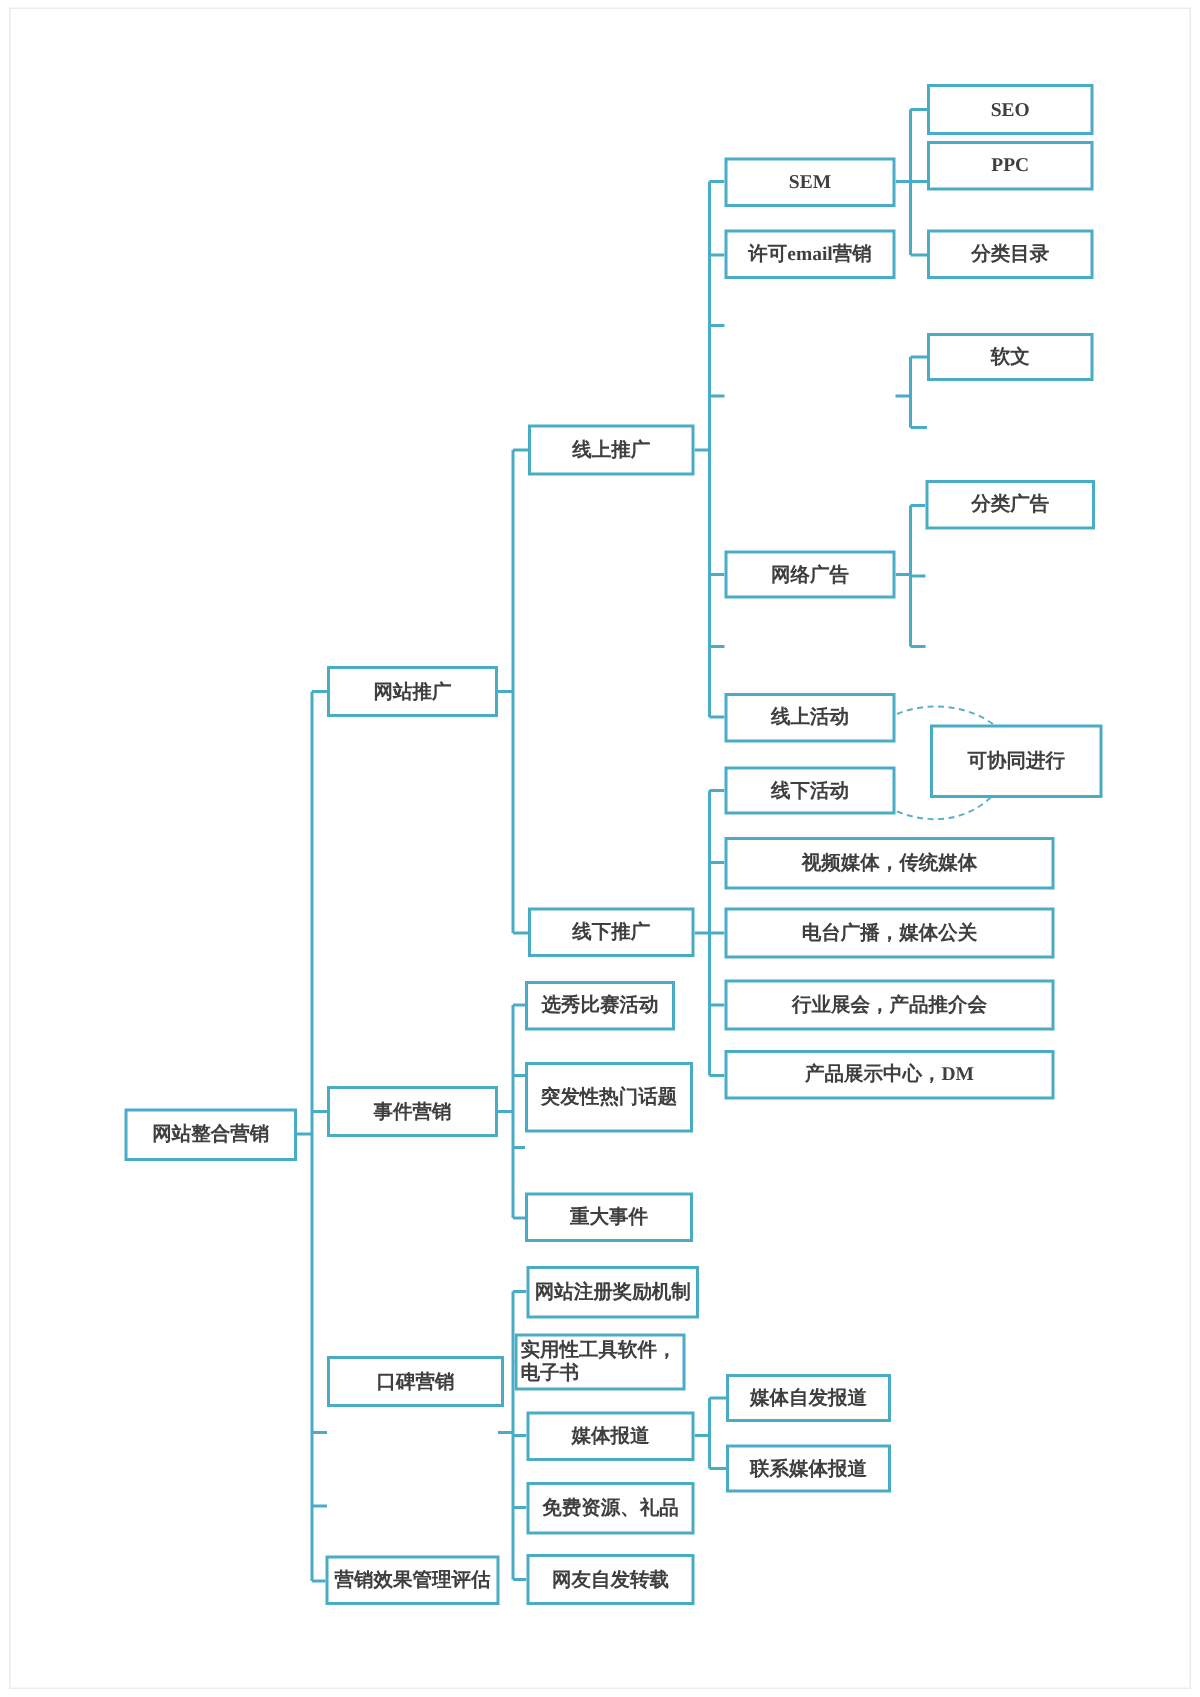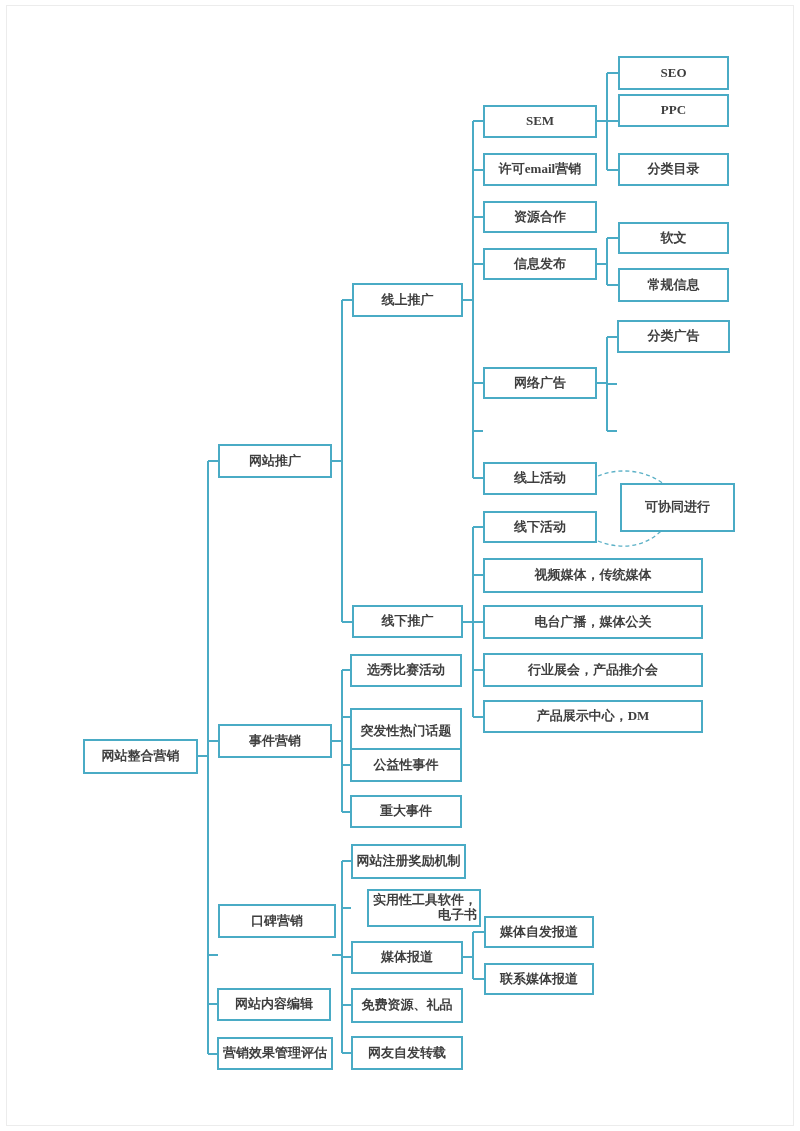--- a/index.html
+++ b/index.html
@@ -36,21 +36,21 @@
     stroke-dasharray:4 3;
     stroke:#5ab0c6;
   }
   .node{
     position:absolute;
     box-sizing:border-box;
     border:2px solid var(--accent);
     background:var(--node-bg);
     color:var(--text);
     display:flex;align-items:center;justify-content:center;
-    text-align:right;
+    text-align:left;
     font-size:13px;font-weight:600;
     line-height:1.12;
     padding:1px 2px;
   }
 </style>
 </head>
 <body>
 
 <div class="page">
   <div class="page-frame"></div>
@@ -68,56 +68,51 @@
     <path d="M463 957 H473 M473 932 V979 M473 932 H484 M473 979 H484"></path>
     <path class="dashed" d="M598 476 C620 467 648 470 666 486"></path>
     <path class="dashed" d="M598 541 C620 550 646 548 664 528"></path>
   </svg>
 
   <div class="node" style="left:83px;top:739px;width:115px;height:35px">网站整合营销</div>
 
   <div class="node" style="left:218px;top:444px;width:114px;height:34px">网站推广</div>
   <div class="node" style="left:218px;top:724px;width:114px;height:34px">事件营销</div>
   <div class="node" style="left:218px;top:904px;width:118px;height:34px">口碑营销</div>
-  <div class="node" style="left:217px;top:988px;width:114px;height:33px">网站内容编辑</div>
   <div class="node" style="left:217px;top:1037px;width:116px;height:33px">营销效果管理评估</div>
 
   <div class="node" style="left:352px;top:283px;width:111px;height:34px">线上推广</div>
   <div class="node" style="left:352px;top:605px;width:111px;height:33px">线下推广</div>
 
   <div class="node" style="left:483px;top:105px;width:114px;height:33px">SEM</div>
   <div class="node" style="left:483px;top:153px;width:114px;height:33px">许可email营销</div>
-  <div class="node" style="left:483px;top:201px;width:114px;height:32px">资源合作</div>
-  <div class="node" style="left:483px;top:248px;width:114px;height:32px">信息发布</div>
   <div class="node" style="left:483px;top:367px;width:114px;height:32px">网络广告</div>
   <div class="node" style="left:483px;top:462px;width:114px;height:33px">线上活动</div>
 
   <div class="node" style="left:618px;top:56px;width:111px;height:34px">SEO</div>
   <div class="node" style="left:618px;top:94px;width:111px;height:33px">PPC</div>
   <div class="node" style="left:618px;top:153px;width:111px;height:33px">分类目录</div>
 
   <div class="node" style="left:618px;top:222px;width:111px;height:32px">软文</div>
-  <div class="node" style="left:618px;top:268px;width:111px;height:34px">常规信息</div>
 
   <div class="node" style="left:617px;top:320px;width:113px;height:33px">分类广告</div>
 
   <div class="node" style="left:620px;top:483px;width:115px;height:49px">可协同进行</div>
 
   <div class="node" style="left:483px;top:511px;width:114px;height:32px">线下活动</div>
   <div class="node" style="left:483px;top:558px;width:220px;height:35px">视频媒体，传统媒体</div>
   <div class="node" style="left:483px;top:605px;width:220px;height:34px">电台广播，媒体公关</div>
   <div class="node" style="left:483px;top:653px;width:220px;height:34px">行业展会，产品推介会</div>
   <div class="node" style="left:483px;top:700px;width:220px;height:33px">产品展示中心，DM</div>
 
-  <div class="node" style="left:350px;top:654px;width:112px;height:33px">选秀比赛活动</div>
+  <div class="node" style="left:350px;top:654px;width:100px;height:33px">选秀比赛活动</div>
   <div class="node" style="left:350px;top:708px;width:112px;height:47px">突发性热门话题</div>
-  <div class="node" style="left:350px;top:748px;width:112px;height:34px">公益性事件</div>
   <div class="node" style="left:351px;top:844px;width:115px;height:35px">网站注册奖励机制</div>
 
   <div class="node" style="left:350px;top:795px;width:112px;height:33px">重大事件</div>
-  <div class="node" style="left:367px;top:889px;width:114px;height:38px">实用性工具软件，电子书</div>
+  <div class="node" style="left:343px;top:889px;width:114px;height:38px">实用性工具软件，电子书</div>
   <div class="node" style="left:351px;top:941px;width:112px;height:33px">媒体报道</div>
   <div class="node" style="left:351px;top:988px;width:112px;height:35px">免费资源、礼品</div>
   <div class="node" style="left:351px;top:1036px;width:112px;height:34px">网友自发转载</div>
 
   <div class="node" style="left:484px;top:916px;width:110px;height:32px">媒体自发报道</div>
   <div class="node" style="left:484px;top:963px;width:110px;height:32px">联系媒体报道</div>
 </div>
 
 </body></html>

